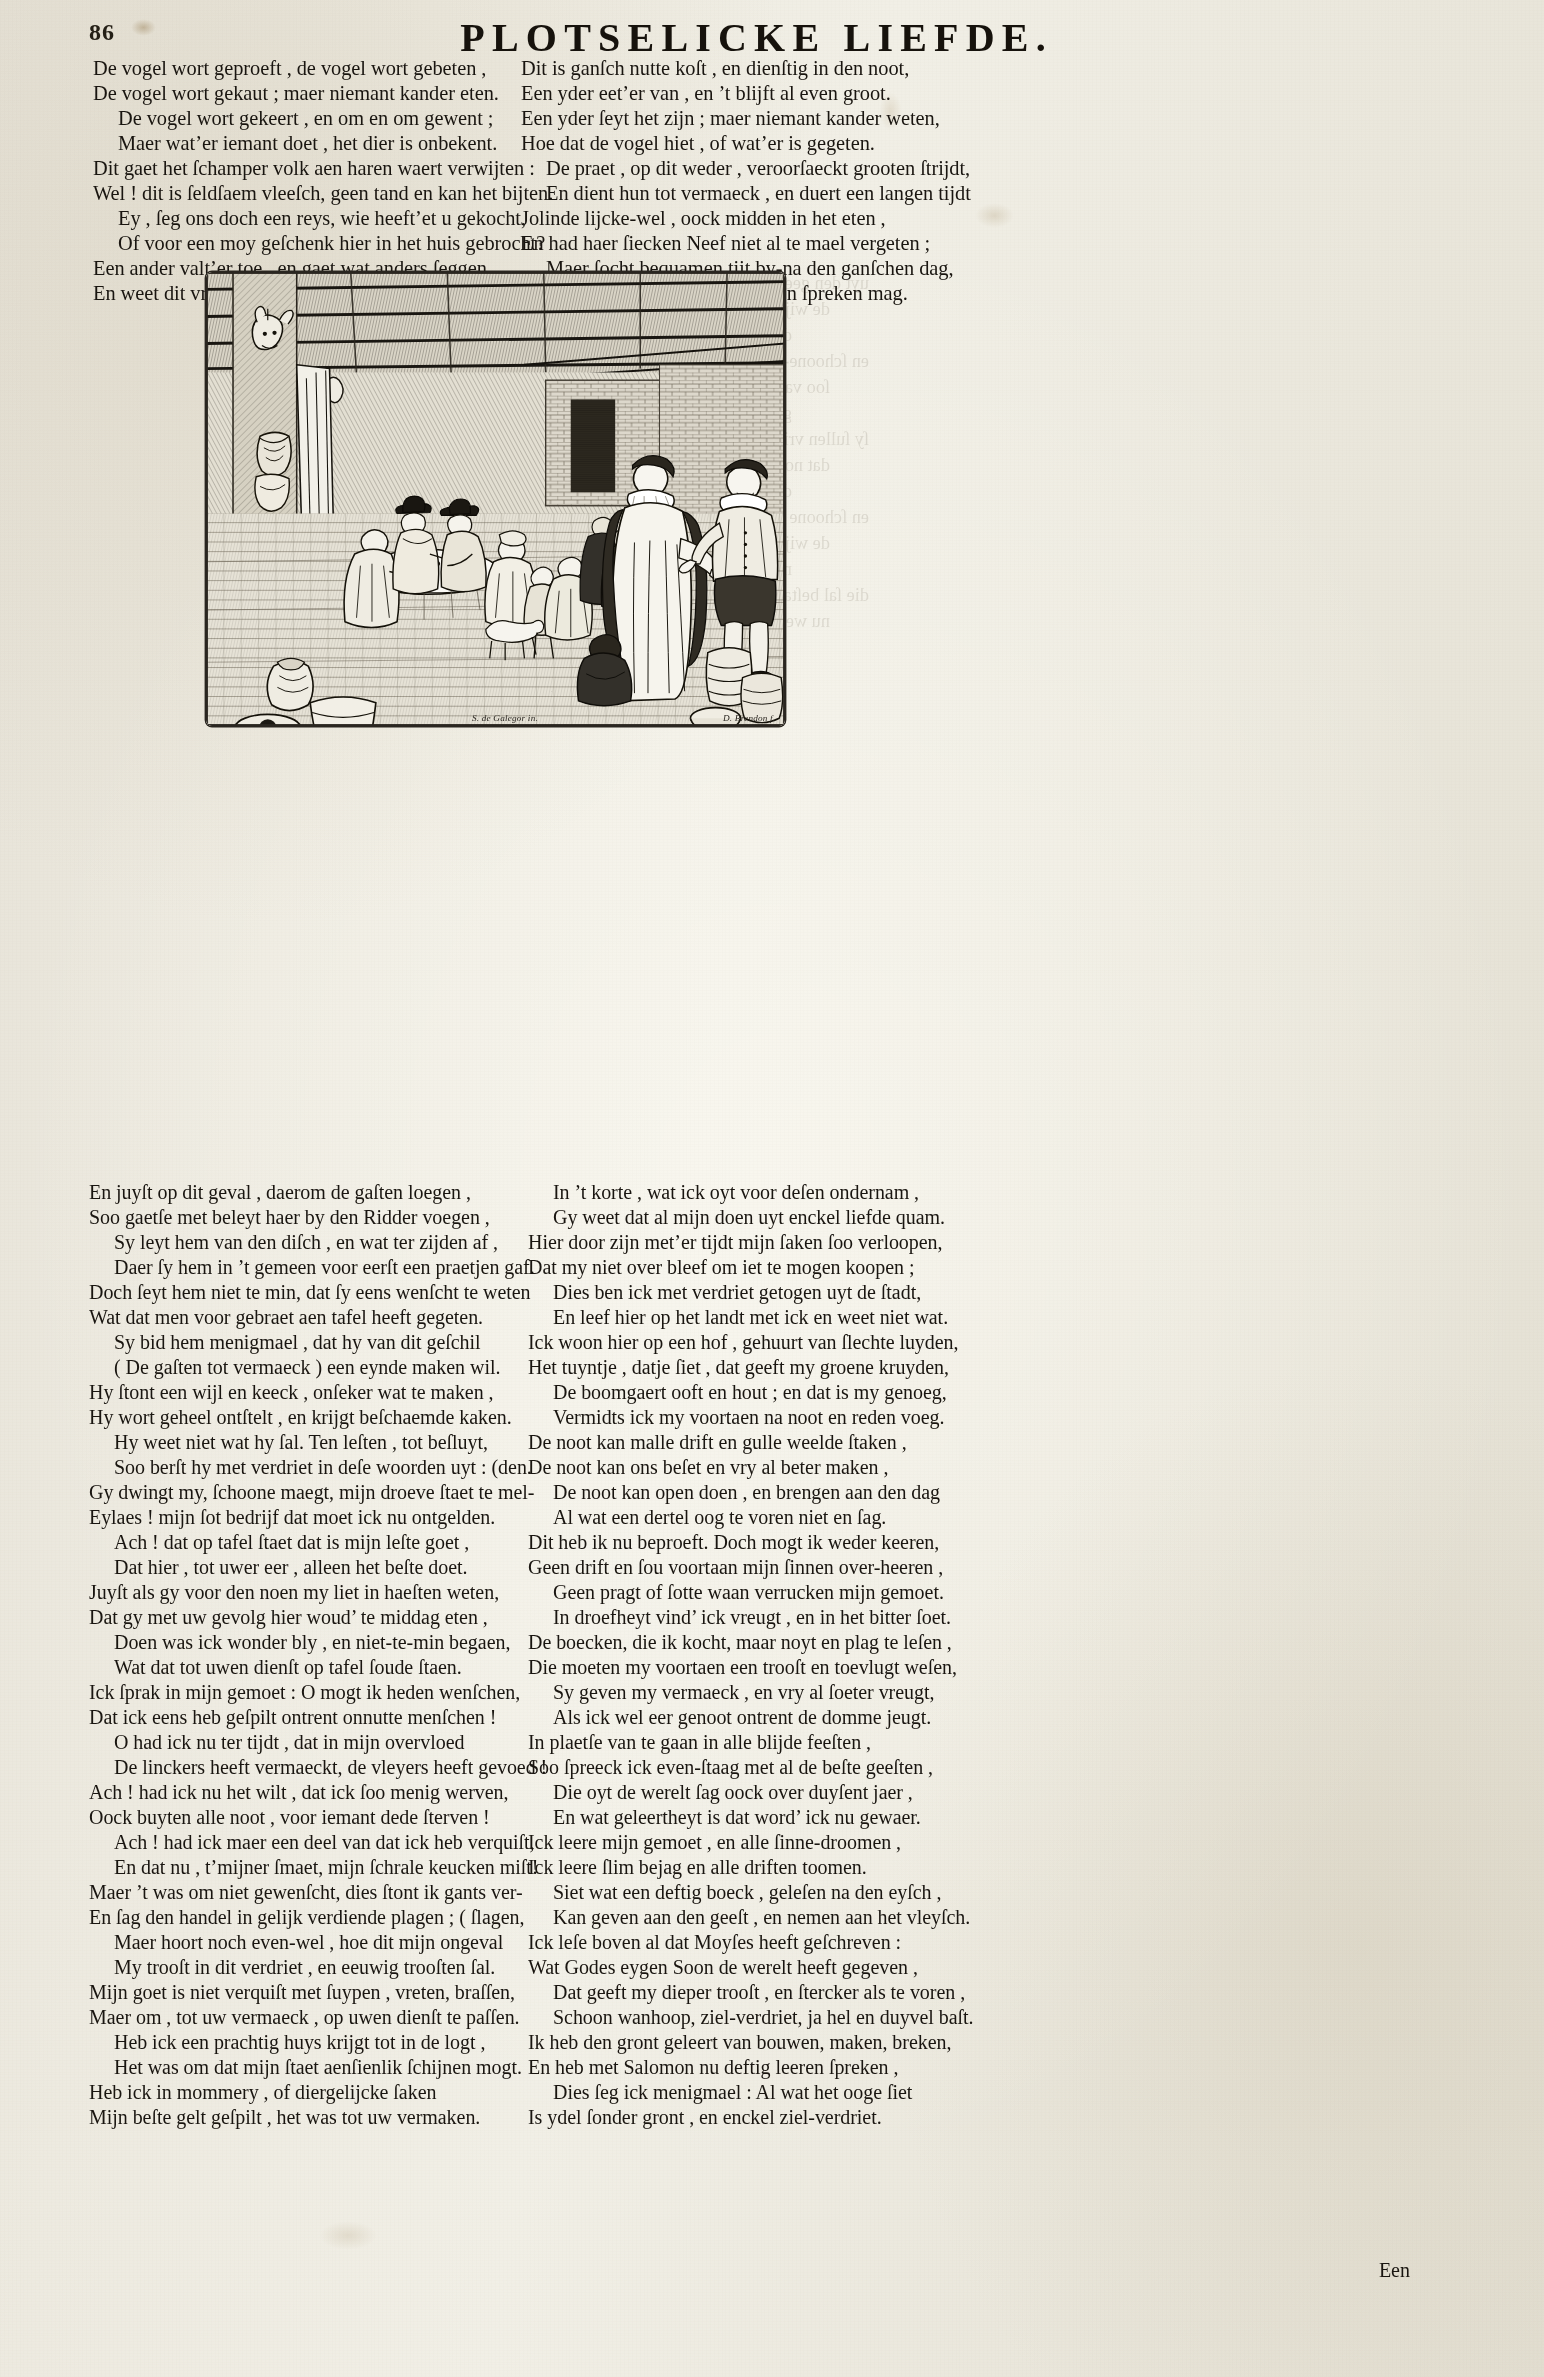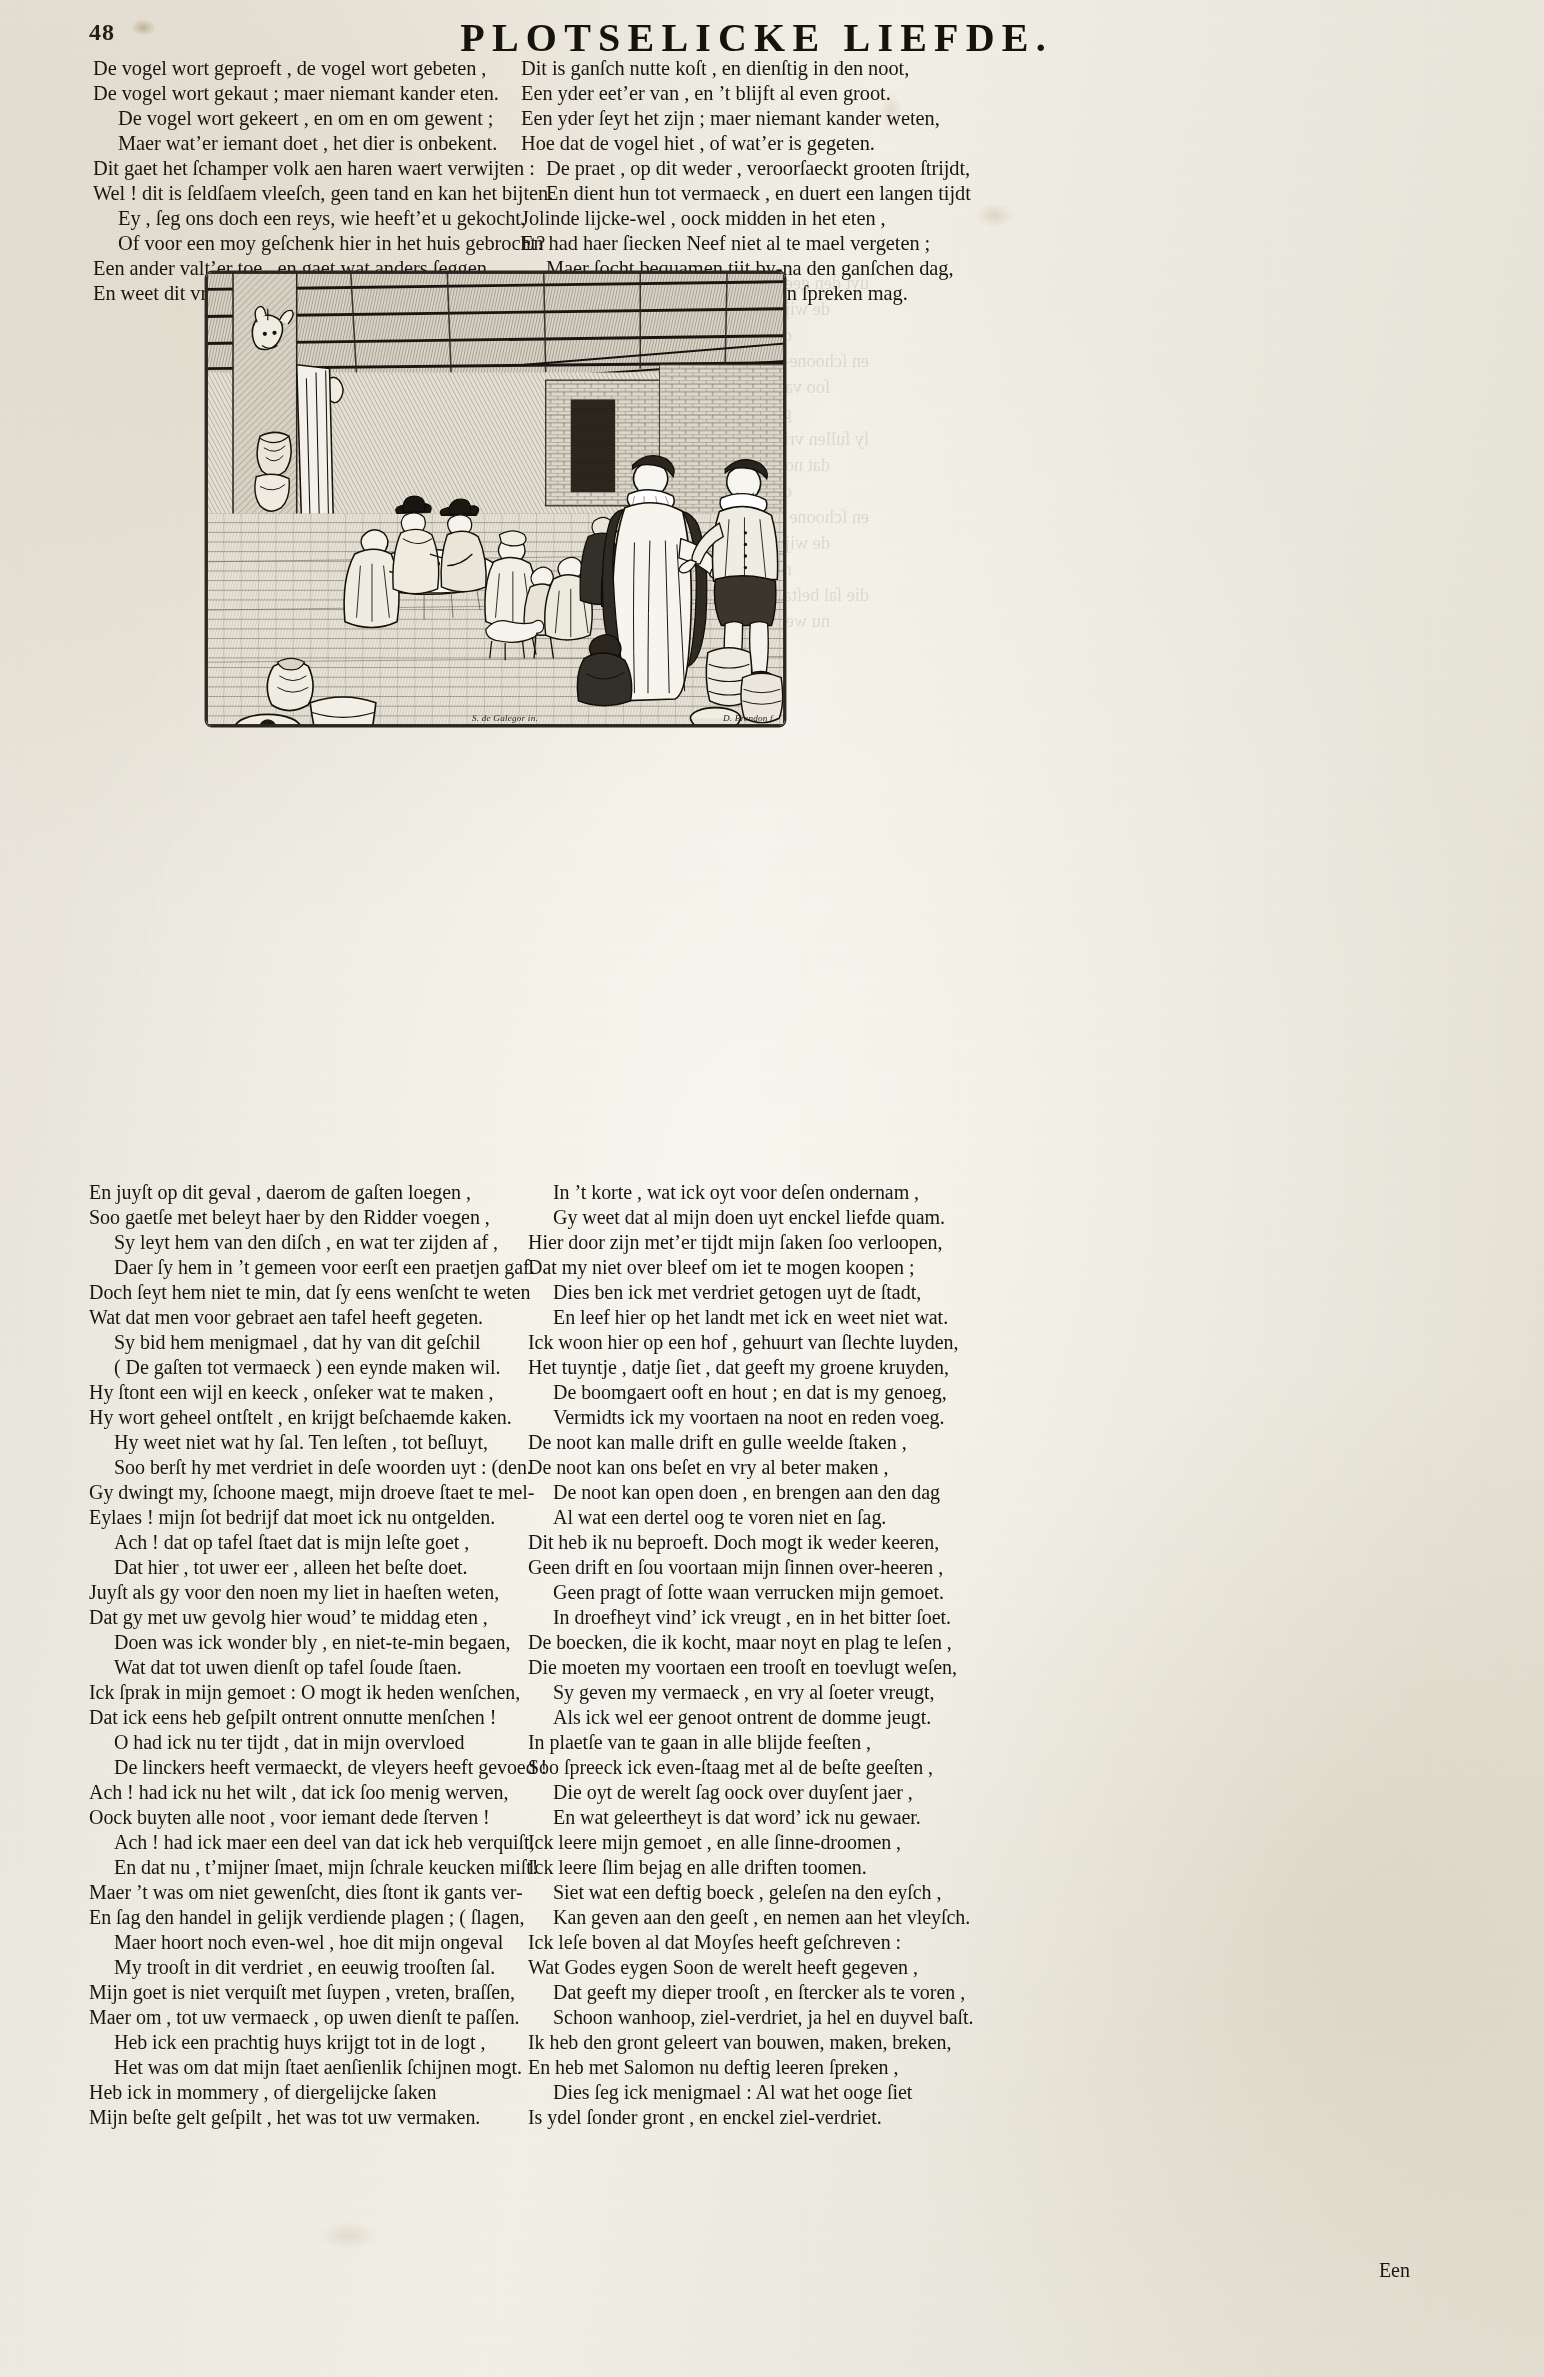--- a/index.html
+++ b/index.html
@@ -120,21 +120,21 @@
     </div>
 
   <div id="grain"></div>
 
   <div class="foxing" style="left:131px;top:19.3px;width:25px;height:16.4px;background:radial-gradient(ellipse,rgba(132,102,54,.36),rgba(0,0,0,0) 70%);"></div>
   <div class="foxing" style="left:975px;top:203px;width:39px;height:25px;background:radial-gradient(ellipse,rgba(140,112,62,.18),rgba(0,0,0,0) 70%);"></div>
   <div class="foxing" style="left:879px;top:92px;width:23px;height:39px;background:radial-gradient(ellipse,rgba(150,120,70,.16),rgba(0,0,0,0) 70%);"></div>
   <div class="foxing" style="left:319px;top:2221px;width:58px;height:29px;background:radial-gradient(ellipse,rgba(140,112,62,.14),rgba(0,0,0,0) 70%);"></div>
 
   <div id="head">
-    <div id="folio">48</div>
+    <div id="folio">86</div>
     <div id="runtitle">PLOTSELICKE LIEFDE.</div>
   </div>
 
   <div class="verse" id="v-tl">
       <div class="ln">De vogel wort geproeft ,  de vogel wort gebeten ,</div>
       <div class="ln">De vogel wort gekaut ;  maer niemant kander eten.</div>
       <div class="ln i">De vogel wort gekeert ,  en om en om gewent ;</div>
       <div class="ln i">Maer wat’er iemant doet ,  het dier is onbekent.</div>
       <div class="ln">Dit gaet het ſchamper volk aen haren waert verwijten :</div>
       <div class="ln">Wel ! dit is ſeldſaem vleeſch, geen tand en kan het bijten.</div>

